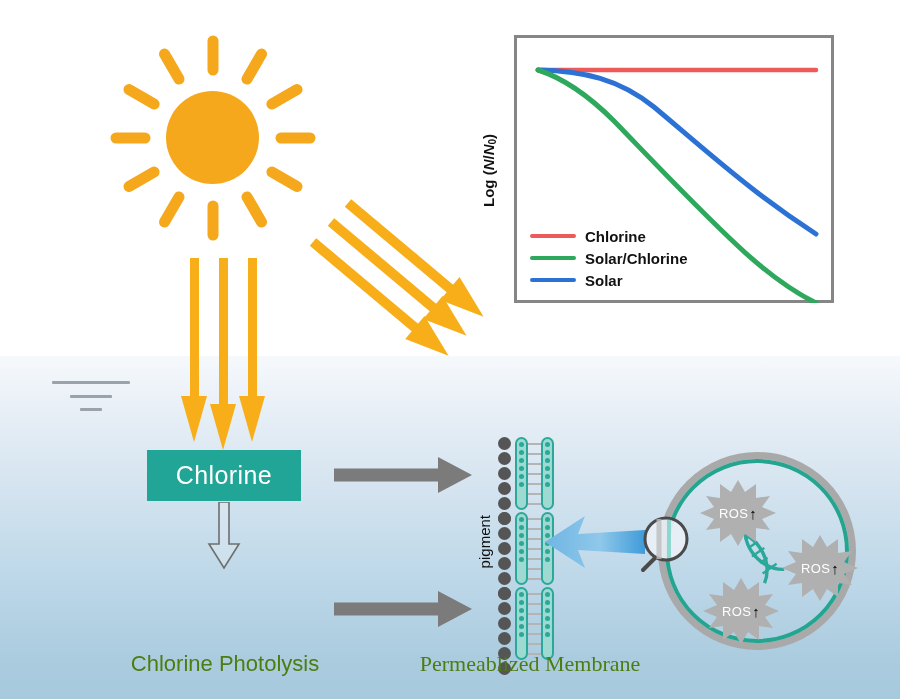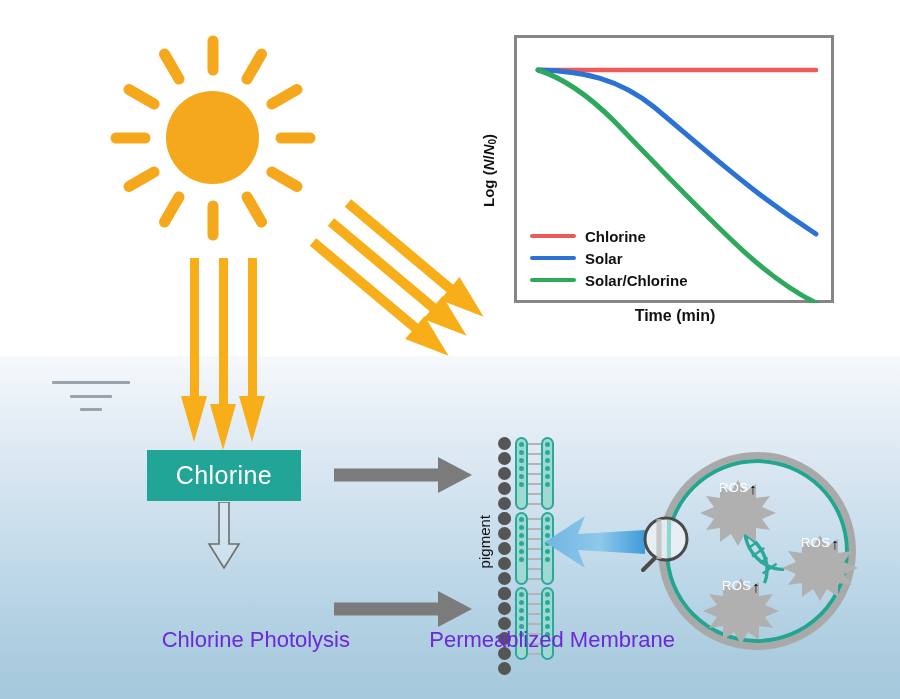--- a/index.html
+++ b/index.html
@@ -71,27 +71,27 @@
 
   
   .bluearrow{position:absolute;left:545px;top:508px;width:100px;height:68px;}
 
   
   .spore-outer{position:absolute;left:658px;top:452px;width:198px;height:198px;border-radius:50%;
                border:7px solid #A9A9A9;box-sizing:border-box;}
   .spore-inner{position:absolute;left:665px;top:459px;width:184px;height:184px;border-radius:50%;
                border:4px solid #23A58F;box-sizing:border-box;}
   .ros{position:absolute;width:76px;height:66px;}
-  .ros-txt{position:absolute;left:0;top:0;width:76px;height:66px;display:flex;align-items:flex-start;
+  .ros-txt{position:absolute;left:0;top:0;width:76px;height:66px;display:flex;align-items:center;
            justify-content:center;font-size:13px;color:#ffffff;letter-spacing:.3px;}
   .dna{position:absolute;left:718px;top:512px;width:76px;height:76px;}
   .magnifier{position:absolute;left:629px;top:514px;width:62px;height:62px;}
 
   
-  .cap{position:absolute;top:627px;font-size:22px;color:#6d28d9;text-align:right;}
+  .cap{position:absolute;top:651px;font-size:22px;color:#4d7c0f;text-align:center;}
 </style>
 </head>
 <body>
 
 <div id="stage">
 
   <div class="air"></div>
   <div class="water"></div>
 
   <div>
@@ -146,34 +146,33 @@
     <path d="M24,35 L302,35" fill="none" stroke="#ED5A5A" stroke-width="4.5" stroke-linecap="round"></path>
 
     <path d="M24,35 C70,36 105,44 140,72 C170,97 205,128 240,155 C262,172 282,186 302,199" fill="none" stroke="#2B72D4" stroke-width="5" stroke-linecap="round"></path>
 
     <path d="M24,35 C52,44 76,62 100,86 C135,122 180,170 225,212 C255,240 282,258 302,268" fill="none" stroke="#2EA85C" stroke-width="5" stroke-linecap="round"></path>
   </svg>
 
   <div class="ylab">
     <span>Log (<i>N</i>/<i>N</i><sub style="font-size:10px;">0</sub>)</span>
   </div>
-  <div class="xlab">Time (min)</div>
 
   <div class="legend">
     <div class="lg-row">
       <span class="lg-line" style="background:#ED5A5A;"></span>
       <span class="lg-txt">Chlorine</span>
     </div>
     <div class="lg-row">
+      <span class="lg-line" style="background:#2EA85C;"></span>
+      <span class="lg-txt">Solar/Chlorine</span>
+    </div>
+    <div class="lg-row">
       <span class="lg-line" style="background:#2B72D4;"></span>
       <span class="lg-txt">Solar</span>
-    </div>
-    <div class="lg-row">
-      <span class="lg-line" style="background:#2EA85C;"></span>
-      <span class="lg-txt">Solar/Chlorine</span>
     </div>
   </div>
 
   <div class="pbox" style="left:147px;top:450px;width:154px;height:51px;">Chlorine</div>
 
   <svg class="hollow-arrow" viewBox="0 0 36 68">
     <polygon points="13,0 23,0 23,42 33,42 18,66 3,42 13,42" fill="#eef3f8" fill-opacity="0.25" stroke="#6e6e6e" stroke-width="1.6"></polygon>
   </svg>
 
 
@@ -354,15 +353,15 @@
   </div>
 
   <svg class="magnifier" viewBox="0 0 62 62">
     <line x1="14" y1="56" x2="28" y2="42" stroke="#4a4a4a" stroke-width="4" stroke-linecap="round"></line>
     <circle cx="37" cy="25" r="21" fill="#e9eff5" fill-opacity="0.92" stroke="#4a4a4a" stroke-width="3"></circle>
     <path d="M30,5 C30,18 30,32 30,45" stroke="#bdbdbd" stroke-width="5" fill="none" opacity="0.8"></path>
     <path d="M40,6 C40,18 40,32 40,44" stroke="#7fd3c8" stroke-width="4" fill="none" opacity="0.85"></path>
   </svg>
 
   <div class="cap" style="left:100px;width:250px;">Chlorine Photolysis</div>
-  <div class="cap" style="left:385px;width:290px;">Permeablized Membrane</div>
+  <div class="cap" style="left:385px;width:290px;font-family:Liberation Serif, serif;">Permeablized Membrane</div>
 
 </div>
 
 </body></html>

